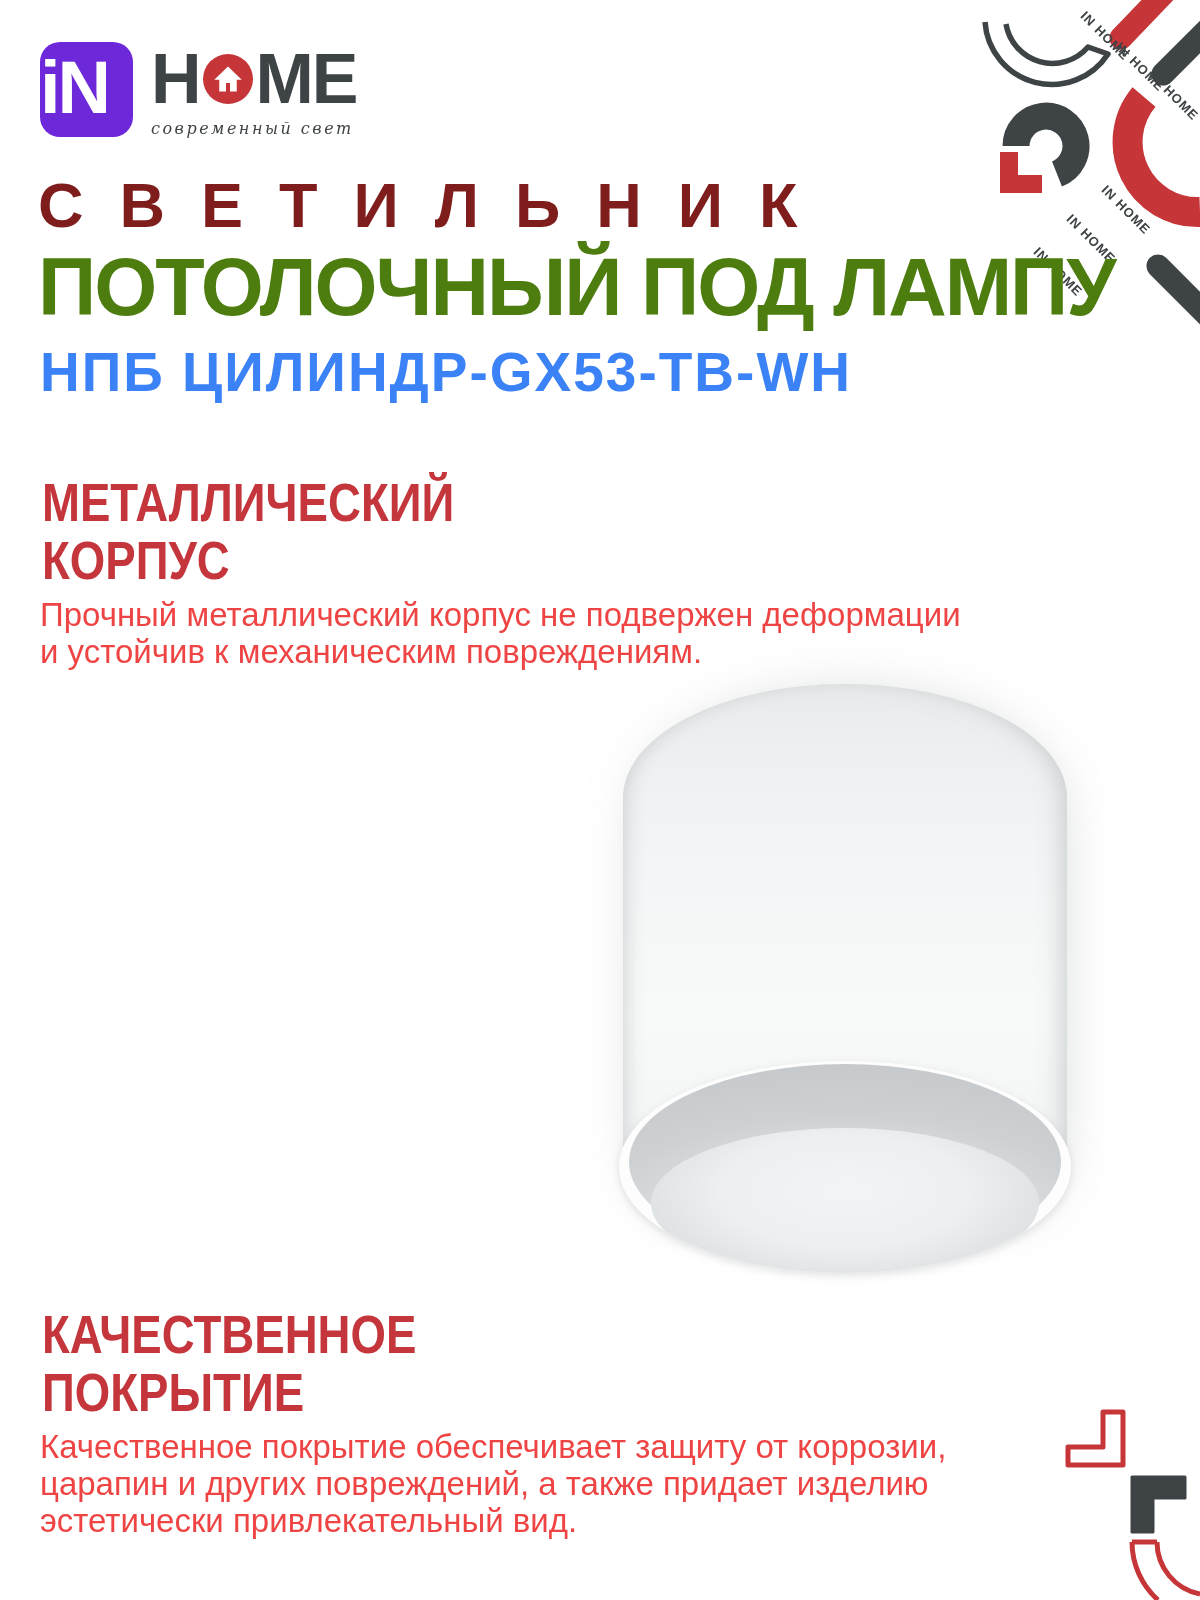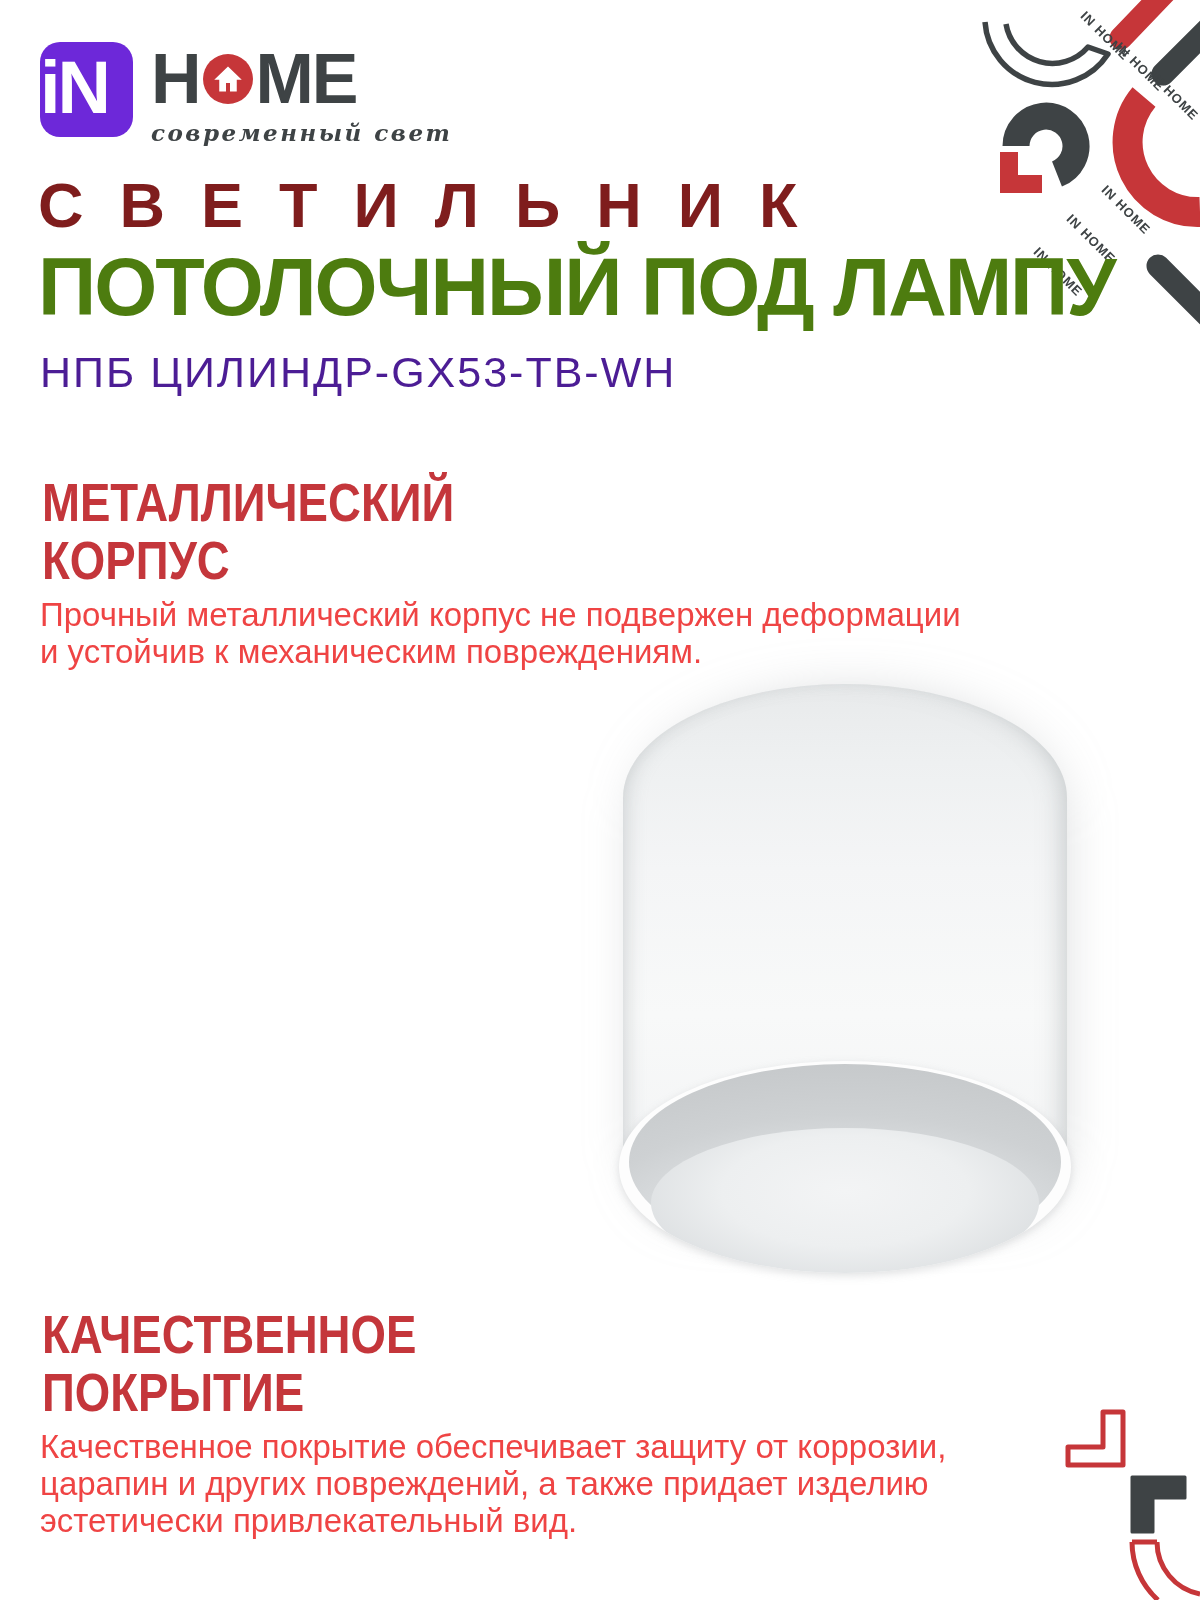--- a/index.html
+++ b/index.html
@@ -19,35 +19,35 @@
     line-height:95px;transform:translateY(-2px);
   }
   .wordmark{margin-left:18px;}
   .wordmark-row{display:flex;align-items:center;height:66px;margin-top:4px;}
   .wm-letter{font-size:70px;font-weight:700;color:#3E4345;letter-spacing:-2px;line-height:66px;}
   .o-circle{
     width:50px;height:50px;border-radius:50%;background:#C63639;
     margin:0 3px;display:flex;align-items:center;justify-content:center;
   }
   .tagline{
-    margin-top:7px;font-family:"DejaVu Serif",serif;font-style:italic;font-weight:700;
-    font-size:23px;letter-spacing:2.5px;color:#3E4345;white-space:nowrap;
+    margin-top:7px;font-family:"DejaVu Serif",serif;font-style:italic;font-weight:400;
+    font-size:16px;letter-spacing:2.5px;color:#3E4345;white-space:nowrap;
   }
   
   .title-line1{
     position:absolute;left:38px;top:170px;font-size:63px;font-weight:700;
     letter-spacing:36px;color:#7f1d1d;white-space:nowrap;line-height:70px;
   }
   .title-line2{
     position:absolute;left:38px;top:242px;font-size:81px;font-weight:700;
     letter-spacing:-2px;color:#4d7c0f;white-space:nowrap;line-height:90px;
   }
   .subtitle{
-    position:absolute;left:40px;top:342px;font-size:43px;font-weight:400;
-    letter-spacing:2px;color:#4c1d95;white-space:nowrap;line-height:60px;
+    position:absolute;left:40px;top:342px;font-size:55px;font-weight:700;
+    letter-spacing:2px;color:#3b82f6;white-space:nowrap;line-height:60px;
   }
   .red-heading{
     position:absolute;left:42px;font-size:53px;font-weight:700;color:#C4363B;
     line-height:58px;white-space:pre-line;transform:scaleX(0.86);transform-origin:left top;
   }
   .h-1{top:474px;}
   .h-2{top:1306px;}
   .body-text{
     position:absolute;left:40px;width:980px;font-size:33px;font-weight:400;
     color:#ef4444;line-height:37px;white-space:pre-line;letter-spacing:0px;

